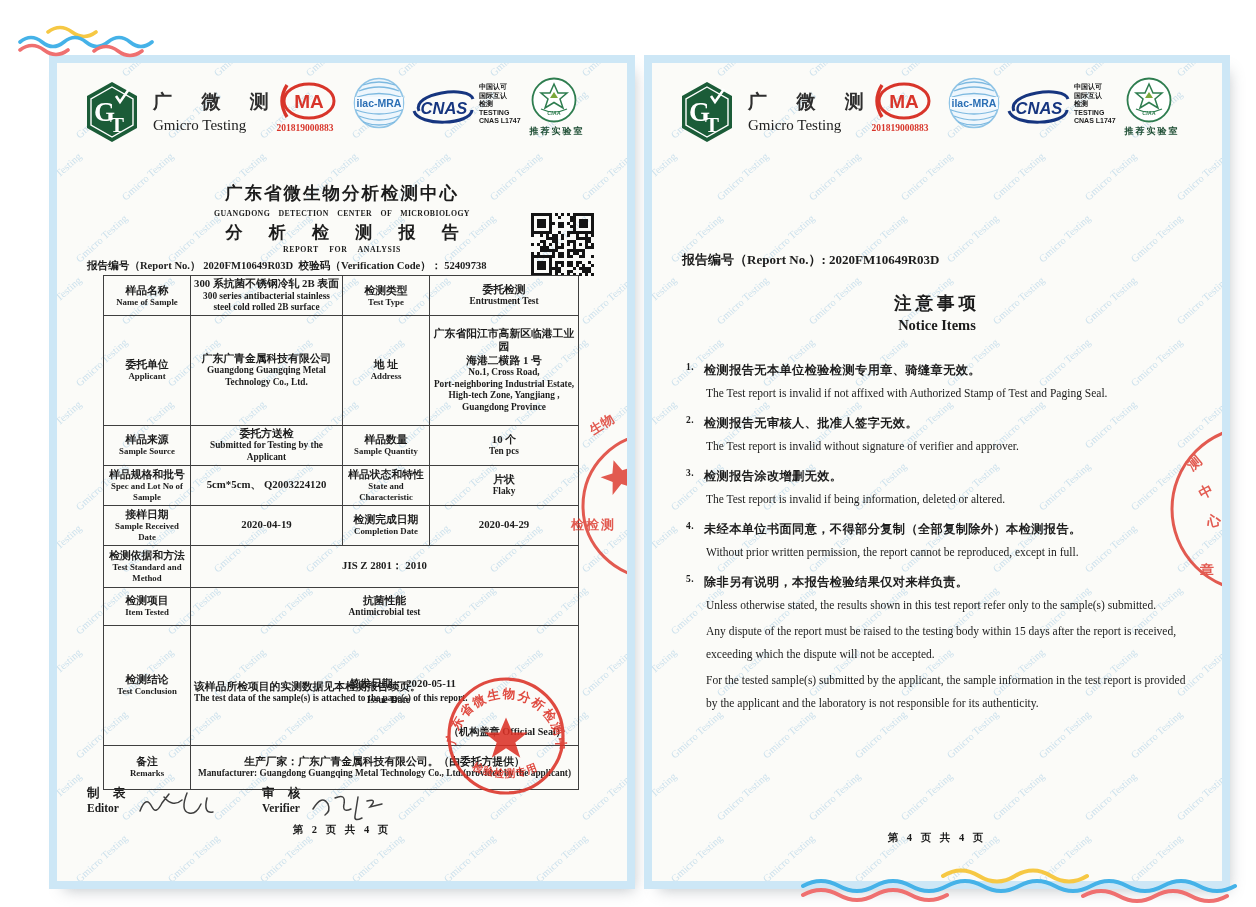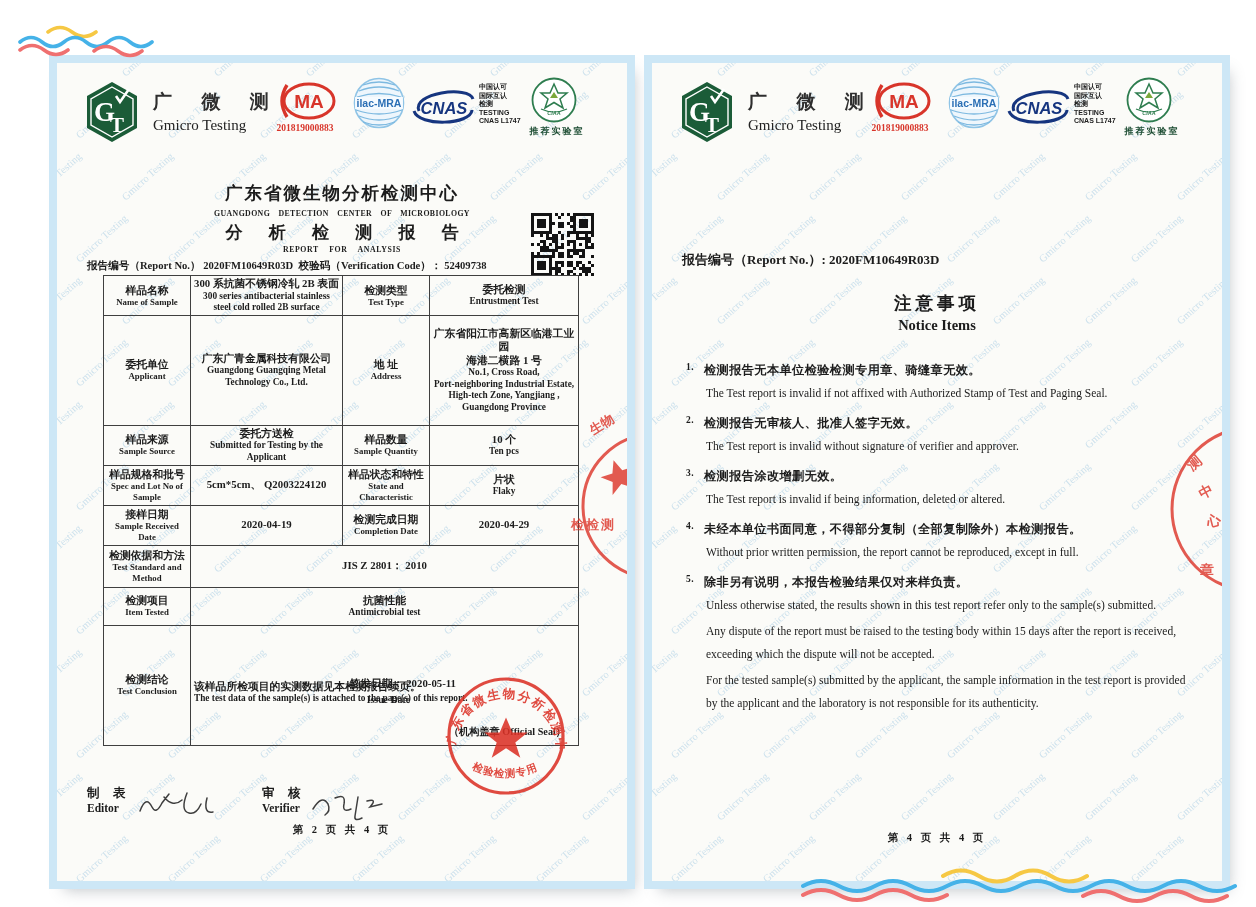--- a/index.html
+++ b/index.html
@@ -634,20 +634,30 @@
           <td colspan="3" class="concl cell-left">
             <div class="concl-pad">
               <span class="v-zh">该样品所检项目的实测数据见本检测报告续页。</span>
               <span class="v-en">The test data of the sample(s) is attached to the page(s) of this report.</span>
             </div>
             <span class="issue1">签发日期： 2020-05-11</span>
             <span class="issue2">Issue Date</span>
             <span class="seal-note">（机构盖章 Official Seal）</span>
           </td>
         </tr>
+        <tr style="height:44px">
+          <td>
+                <span class="l-zh">备注</span>
+                <span class="l-en">Remarks</span>
+              </td>
+          <td colspan="3" class="cell-left">
+            <span class="v-zh">生产厂家：广东广青金属科技有限公司。（由委托方提供）</span>
+            <span class="v-en">Manufacturer: Guangdong Guangqing Metal Technology Co., Ltd.(provided by the applicant)</span>
+          </td>
+        </tr>
       </tbody>
         </table>
 
       <svg class="official-seal" width="126" height="126" viewBox="0 0 126 126">
         <defs>
           <path id="sealTopArc" d="M 12,76 A 51,51 0 1 1 114,76"></path>
           <path id="sealBottomArc" d="M 27,95 Q 63,113 99,95"></path>
         </defs>
         <circle cx="63" cy="63" r="57" fill="none" stroke="#dc3227" stroke-width="3.2"></circle>
         <path transform="translate(63,66) scale(1.35)" fill="#dc3227" d="M0,-16 L4.7,-4.9 16,-4.9 6.9,2.6 10.6,13.8 0,6.8 -10.6,13.8 -6.9,2.6 -16,-4.9 -4.7,-4.9 Z"></path>

